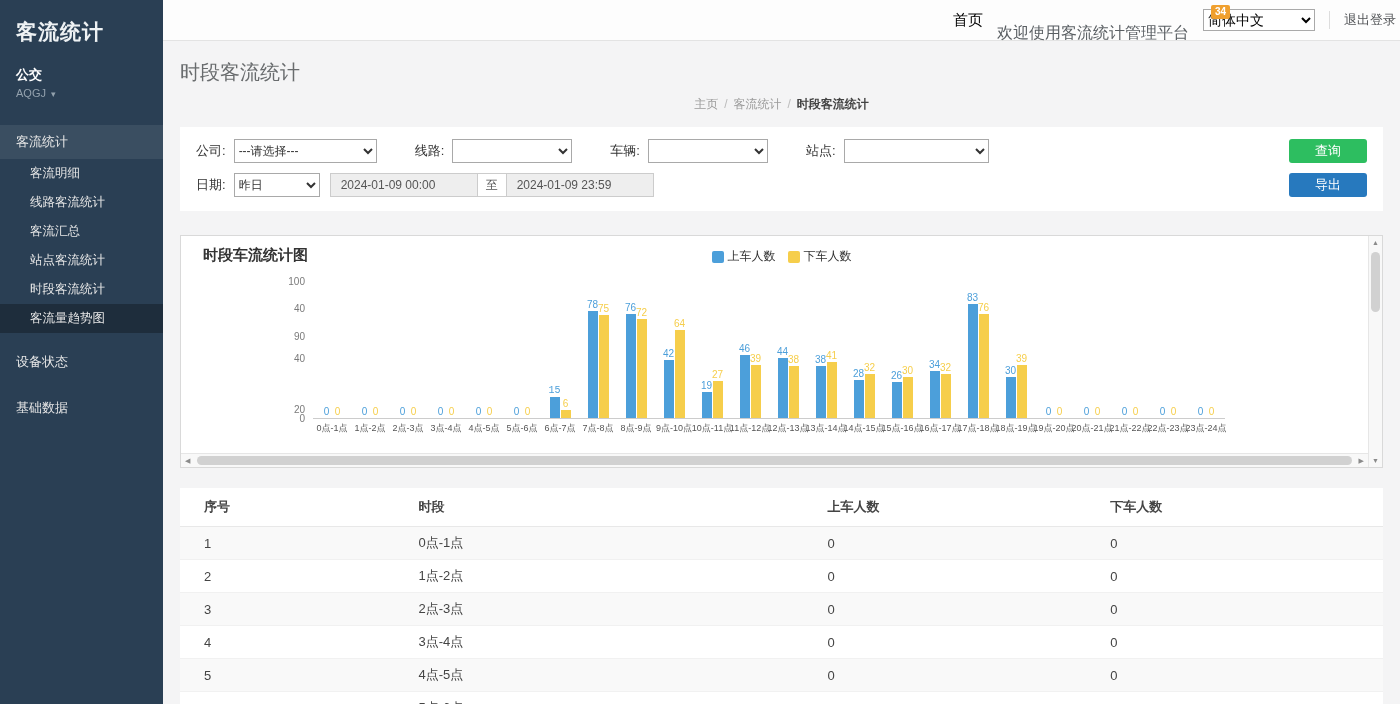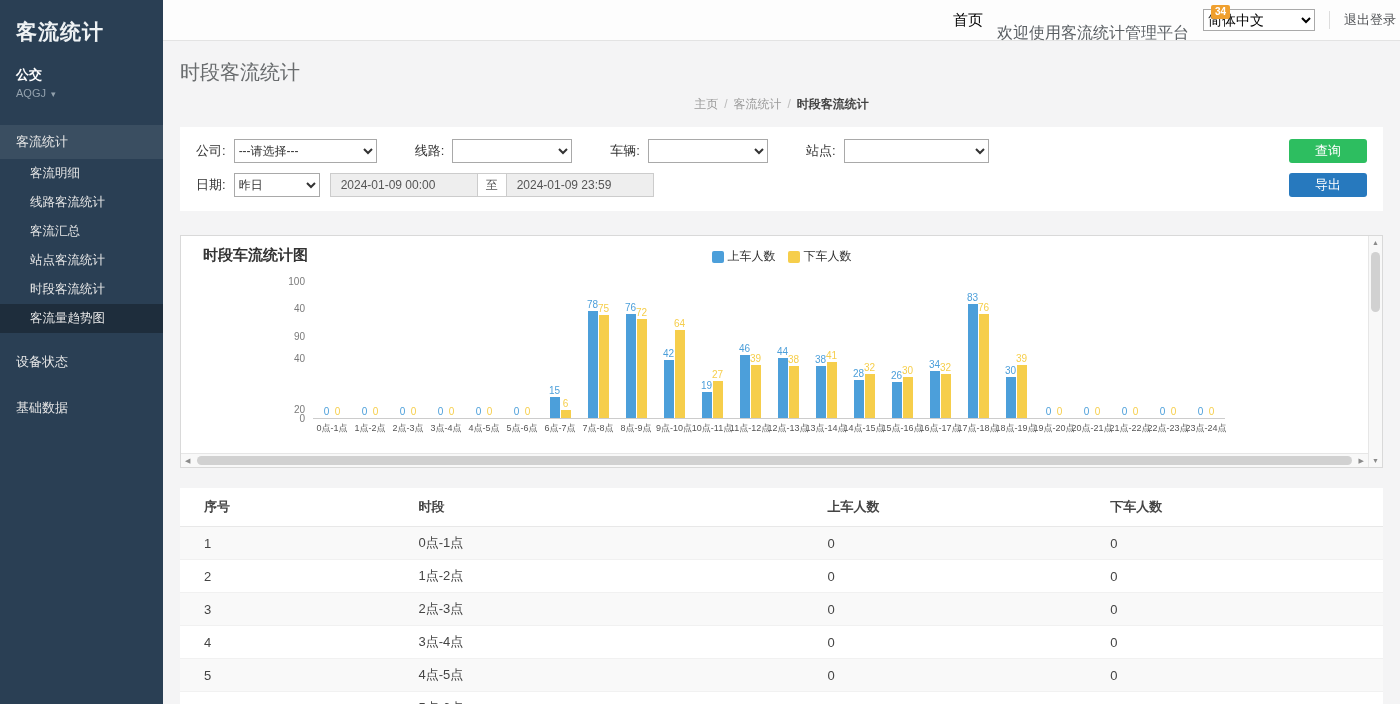--- a/index.html
+++ b/index.html
@@ -288,21 +288,21 @@
                     <div class="bar-wrap">
                       <div class="bar-value" style="color: rgb(246, 206, 75);">0</div>
                       <div class="bar" style="height: 0px; background: rgb(246, 206, 75);"></div>
                     </div>
                   </div>
                   <div class="x-label">5点-6点</div>
                 </div>
                 <div class="bar-group">
                   <div class="bar-pair">
                     <div class="bar-wrap">
-                      <div class="bar-value" style="color: rgb(76, 159, 218);">15</div>
+                      <div class="bar-value" style="color: rgb(76, 159, 218); font-family: Liberation Mono, monospace;">15</div>
                       <div class="bar" style="height: 21px; background: rgb(76, 159, 218);"></div>
                     </div>
                     <div class="bar-wrap">
                       <div class="bar-value" style="color: rgb(246, 206, 75);">6</div>
                       <div class="bar" style="height: 8px; background: rgb(246, 206, 75);"></div>
                     </div>
                   </div>
                   <div class="x-label">6点-7点</div>
                 </div>
                 <div class="bar-group">

